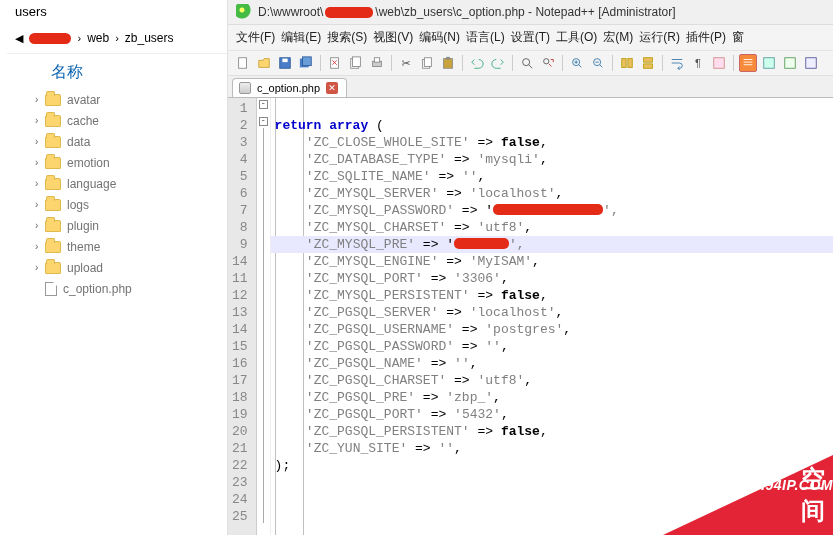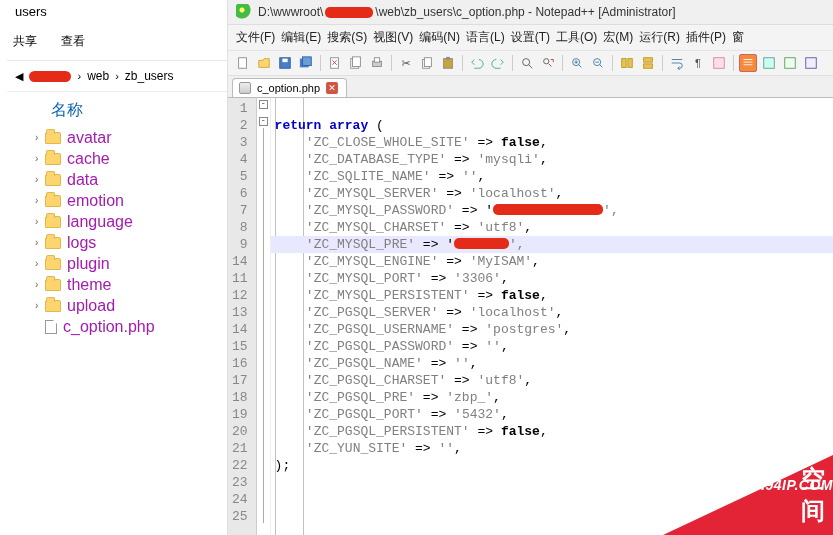--- a/index.html
+++ b/index.html
@@ -12,21 +12,21 @@
 .bc-arrow { color: #000; font-size: 11px; }
 .bc-redact { background:#e32b18; border-radius:6px; width:42px; height:11px; display:inline-block; }
 .name-label { padding: 8px 6px 6px 44px; color:#0b62b1; font-size:16px; }
 .tree { padding-left: 20px; }
 .tree-row { display: flex; align-items: center; height: 21px; padding-left: 8px; cursor: pointer; }
 .chev { width:10px; color:#666; font-size:10px; display:inline-block; }
 .folder-icon { width:16px; height:12px; background:#fdd56f; border:1px solid #e0b94c; border-radius:2px 2px 1px 1px; margin-right:6px; position:relative; }
 .folder-icon::before { content:''; position:absolute; top:-4px; left:0; width:7px; height:4px; background:#fdd56f; border:1px solid #e0b94c; border-bottom:none; border-radius:2px 2px 0 0; }
 .file-icon { width:12px; height:14px; border:1px solid #999; background:#fff; margin-right:6px; position:relative; }
 .file-icon::before { content:''; position:absolute; right:-1px; top:-1px; width:0; height:0; border-left:4px solid transparent; border-top:4px solid #fff; }
-.tree-label { font-size:16px; color:#a21caf; }
+.tree-label { font-size:12px; color:#737373; }
 .right-pane { flex:1; display:flex; flex-direction:column; background:#6d28d9; }
 .title-bar { background:#f0f0f0; display:flex; align-items:center; padding:4px 8px; gap:6px; border-bottom:1px solid #ddd; }
 .app-icon { width:16px; height:16px; background: radial-gradient(circle at 6px 6px,#ff6 2px,#4b4 3px 8px,transparent 9px); border-radius:2px; }
 .title-text { font-size:12px; color:#333; display:flex; align-items:center; gap:2px; }
 .title-redact { background:#e32b18; border-radius:5px; width:48px; height:11px; display:inline-block; }
 .menu-bar { display:flex; gap:6px; padding:4px 8px; background:#f4f4f4; font-size:12px; color:#222; border-bottom:1px solid #e4e4e4;text-align:center; }
 .menu-item { white-space:nowrap; }
 .toolbar { display:flex; gap:3px; padding:3px 6px; background:#f4f4f4; border-bottom:1px solid #e0e0e0; align-items:center; flex-wrap:nowrap; overflow:hidden; }
 .tbtn { width:18px; height:18px; border:1px solid transparent; border-radius:2px; display:flex; align-items:center; justify-content:center; font-size:11px; color:#555; cursor:pointer; }
 .tbtn svg { width:14px; height:14px; }
@@ -55,24 +55,20 @@
 .wm-text1 { position:absolute; right:0; bottom:42px; color:#fff; font-size:14px; font-weight:bold; letter-spacing:0.5px; font-style:italic; }
 .wm-text2 { position:absolute; right:6px; bottom:8px; color:#fff; font-size:24px; font-weight:bold; letter-spacing:2px; }
 </style>
 </head>
 <body>
 
 <div class="left-pane">
   <div class="explorer-title-row">
     <span class="explorer-title">users</span>
   </div>
-  <div class="explorer-toolbar">
-    <span>共享</span>
-    <span>查看</span>
-  </div>
   <div class="breadcrumb">
     <span class="bc-arrow">◀</span>
     <span class="bc-redact"></span>
     <span class="bc-arrow">›</span>
     <span>web</span>
     <span class="bc-arrow">›</span>
     <span>zb_users</span>
   </div>
   <div class="name-label">名称</div>
   <div class="tree">

